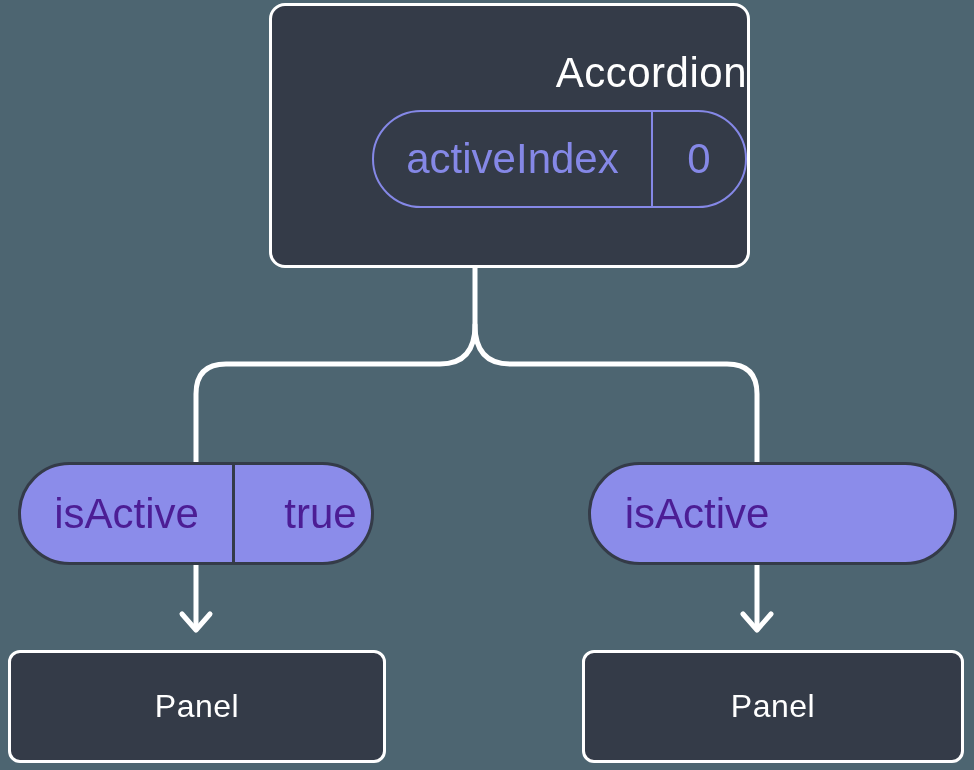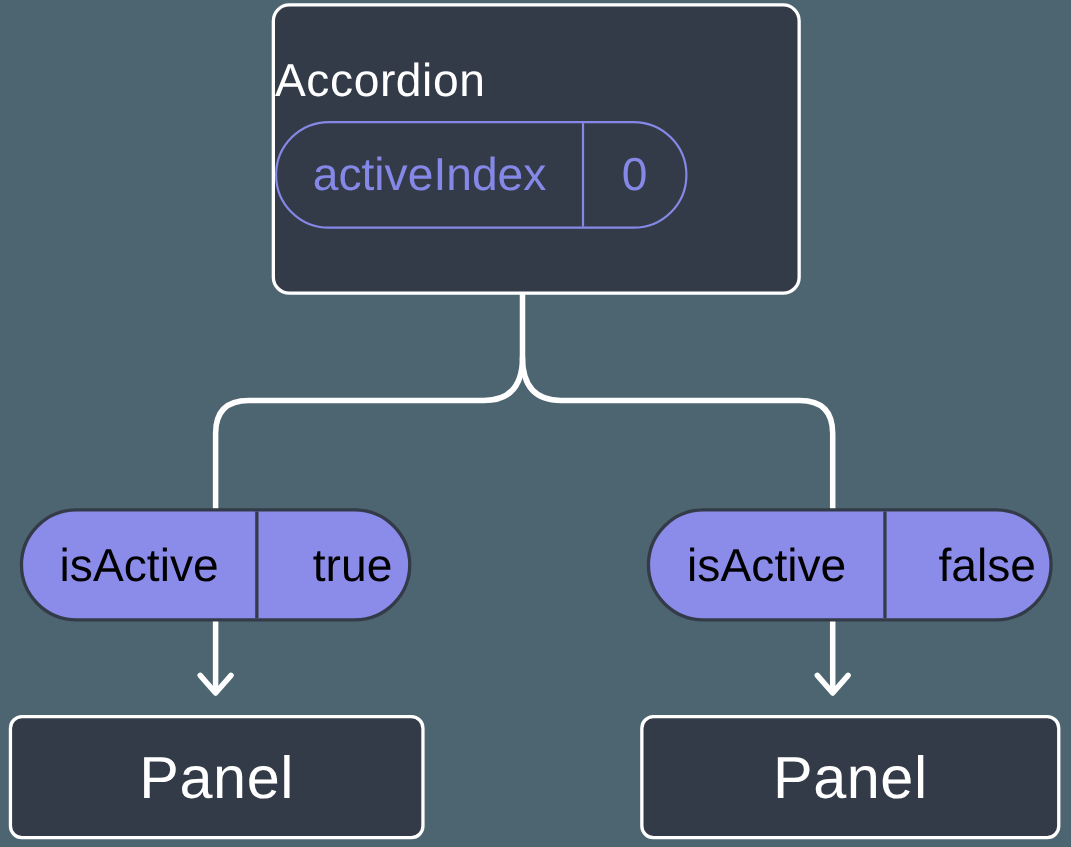--- a/index.html
+++ b/index.html
@@ -23,26 +23,26 @@
   }
   
   .node-box {
     position: absolute;
     background: #343B48;
     border: 3px solid #FFFFFF;
     box-sizing: border-box;
     z-index: 2;
   }
   .root-node {
-    left: 247px; top: 3px;
+    left: 269px; top: 3px;
     width: 481px; height: 265px;
     border-radius: 16px;
     display: flex;
     flex-direction: column;
-    align-items: flex-start;
+    align-items: flex-end;
     padding-top: 42px;
   }
   .node-title {
     color: #FFFFFF;
     font-size: 42px;
     font-weight: 500;
     line-height: 50px;
     letter-spacing: 0.5px;
   }
   
@@ -79,21 +79,21 @@
     border: 3px solid #343B48;
     border-radius: 999px;
     display: flex;
     align-items: stretch;
     z-index: 2;
   }
   .prop-pill .cell {
     display: flex;
     align-items: center;
     justify-content: center;
-    color: #000000;
+    color: #4c1d95;
     font-size: 42px;
     font-weight: 400;
   }
   .prop-pill .cell.value {
     flex: 1;
     border-left: 3px solid #343B48;
     padding-left: 35px;
   }
   .prop-left  { left: 18px;  width: 356px; }
   .prop-left  .cell.label { width: 211px; }
@@ -105,21 +105,21 @@
     height: 113px;
     border-radius: 12px;
     display: flex;
     align-items: center;
     justify-content: center;
   }
   .panel-left  { left: 8px;   width: 378px; }
   .panel-right { left: 582px; width: 382px; }
   .panel-title {
     color: #FFFFFF;
-    font-size: 54px;
+    font-size: 32px;
     font-weight: 500;
     letter-spacing: 0.5px;
   }
 </style>
 </head>
 <body>
 
 <div class="stage">
 
   <svg class="connectors" viewBox="0 0 974 770" fill="none" stroke="#FFFFFF" stroke-width="5" stroke-linecap="round" stroke-linejoin="round">
@@ -139,21 +139,20 @@
     </div>
   </div>
 
   <div class="prop-pill prop-left">
     <div class="cell label">isActive</div>
     <div class="cell value">true</div>
   </div>
 
   <div class="prop-pill prop-right">
     <div class="cell label">isActive</div>
-    <div class="cell value">false</div>
   </div>
 
   <div class="node-box panel-node panel-left">
     <div class="panel-title">Panel</div>
   </div>
   <div class="node-box panel-node panel-right">
     <div class="panel-title">Panel</div>
   </div>
 
 </div>

